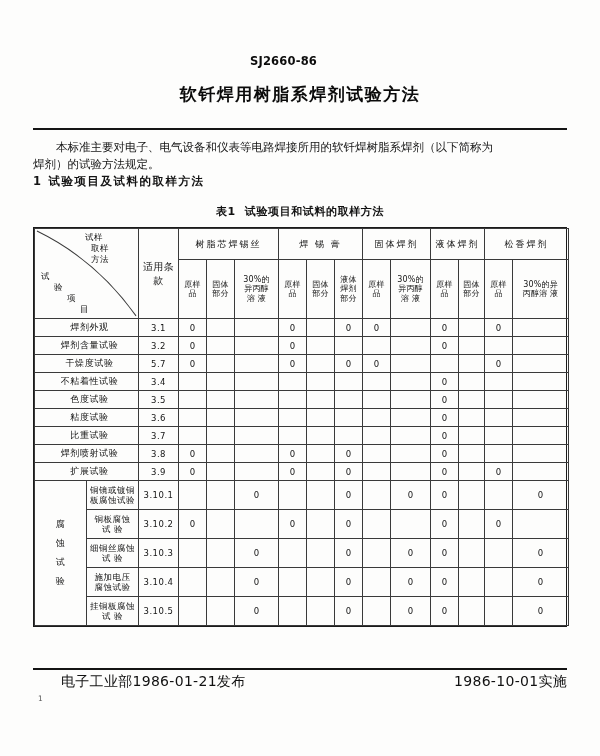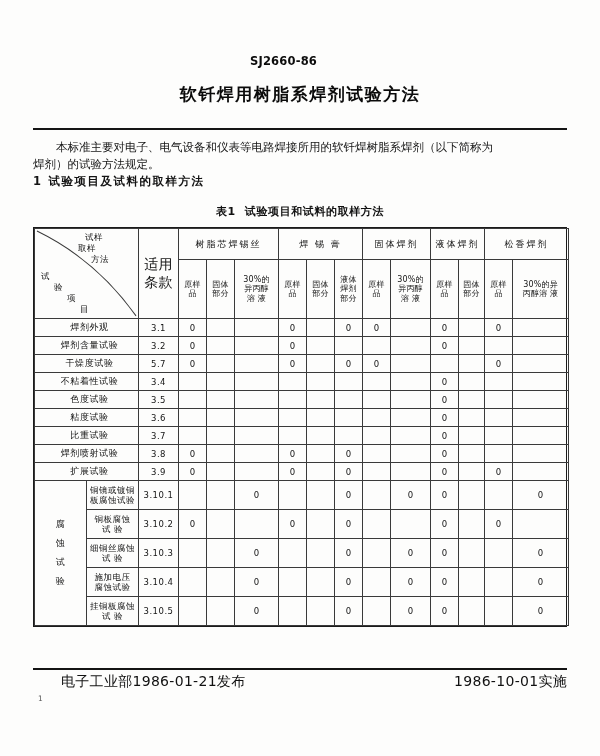--- a/index.html
+++ b/index.html
@@ -119,29 +119,29 @@
     width: 100%;
     height: 100%;
   }
   .corner .lbl {
     position: absolute;
     font-size: 8.5px;
     white-space: nowrap;
     letter-spacing: 0.5px;
   }
   .corner .l1 { left: 30px;  top: 3px; margin-left: 20px; }
-  .corner .l2 { left: 43px;  top: 14px; }
+  .corner .l2 { left: 56px;  top: 14px; }
   .corner .l3 { left: 56px;  top: 25px; }
   .corner .l4 { left: 6px;   top: 42px; }
   .corner .l5 { left: 19px;  top: 53px; }
   .corner .l6 { left: 32px;  top: 64px; }
   .corner .l7 { left: 45px;  top: 75px; }
 
   .clausecol {
-    font-size: 14px;
+    font-size: 10px;
     letter-spacing: 0.3px;
   }
   .grouphead {
     font-size: 9px;
     letter-spacing: 2px;
     height: 30px;
     margin-left: 48px;
   }
   .subhead {
     font-size: 8px;

